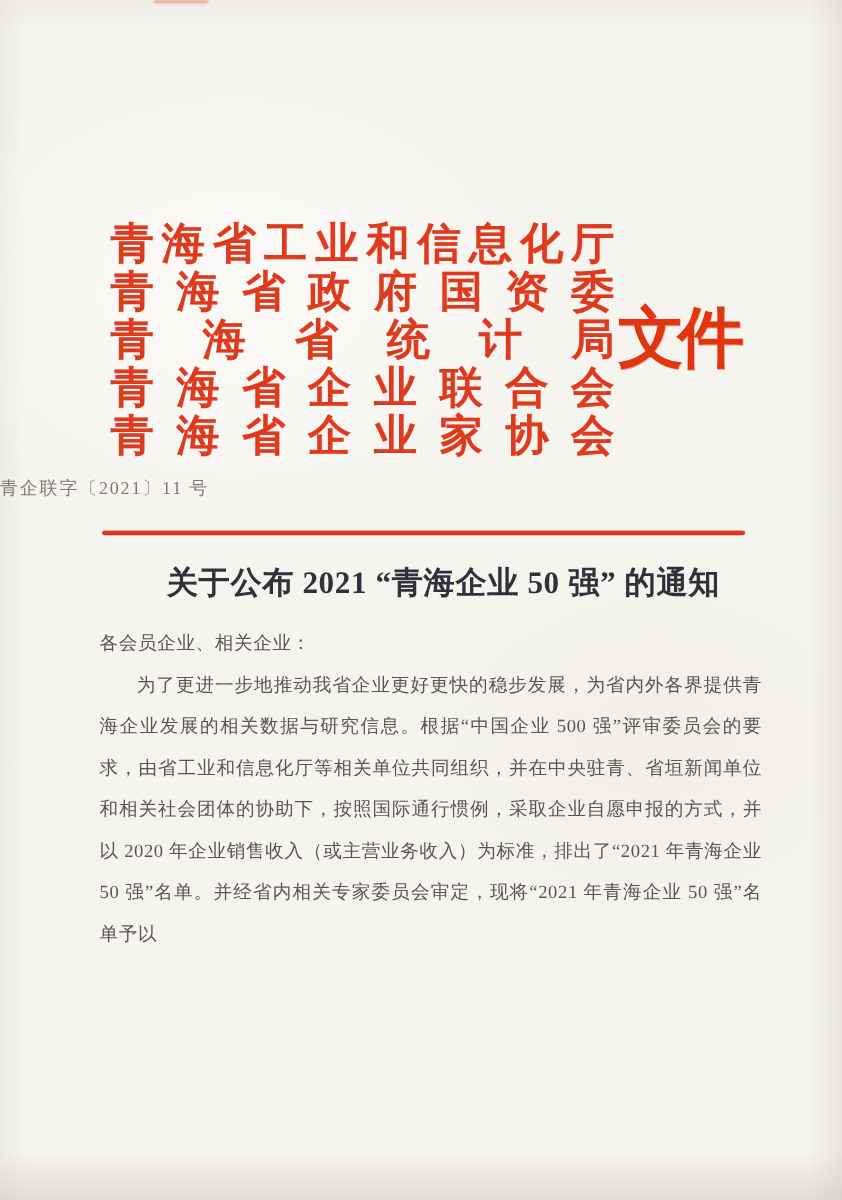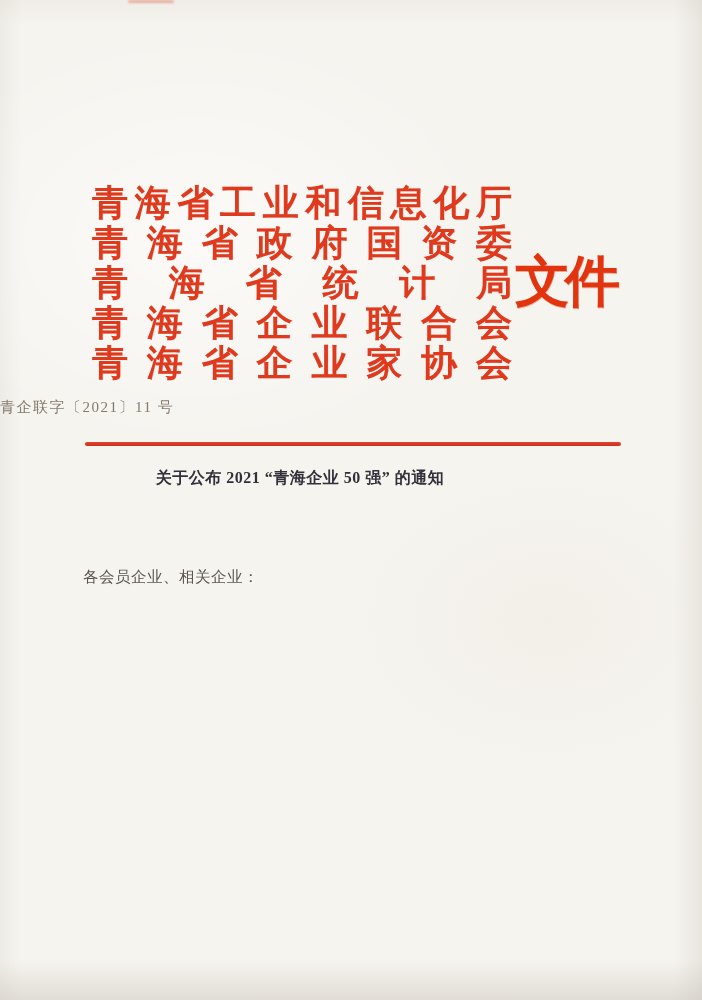--- a/index.html
+++ b/index.html
@@ -70,36 +70,35 @@
     position: absolute;
     left: 85px; top: 442px;
     width: 536px; height: 4px;
     background: linear-gradient(to bottom, #e0452c, #c92f1c);
     border-radius: 2px;
   }
   .doc-title {
     position: absolute;
     left: 0; top: 468px;
     width: 600px;
-    text-align: center;
-    font-size: 16px;
+    text-align: right;
+    font-size: 26px;
     font-weight: 700;
     letter-spacing: 0.5px;
     color: #32313a;
   }
   .body-text {
     position: absolute;
     left: 83px; top: 520px;
     width: 552px;
     font-size: 15.5px;
     line-height: 34.5px;
     color: #5b554e;
     text-align: justify;
     letter-spacing: 0.5px;
-    margin-top: 40px;
   }
   .body-text .para {
     text-indent: 2em;
     margin: 0;
   }
   .body-text .salutation {
     text-indent: 0;
     margin: 0;
   }
 </style>
@@ -166,15 +165,16 @@
   <div class="wenjian">文件</div>
 
   <div class="doc-number">青企联字〔2021〕11 号</div>
 
   <div class="red-rule"></div>
 
   <div class="doc-title">关于公布 2021 “青海企业 50 强” 的通知</div>
 
   <div class="body-text">
     <p class="salutation">各会员企业、相关企业：</p>
+    <p class="para">为了更进一步地推动我省企业更好更快的稳步发展，为省内外各界提供青海企业发展的相关数据与研究信息。根据“中国企业 500 强”评审委员会的要求，由省工业和信息化厅等相关单位共同组织，并在中央驻青、省垣新闻单位和相关社会团体的协助下，按照国际通行惯例，采取企业自愿申报的方式，并以 2020 年企业销售收入（或主营业务收入）为标准，排出了“2021 年青海企业 50 强”名单。并经省内相关专家委员会审定，现将“2021 年青海企业 50 强”名单予以</p>
   </div>
 
 </div>
 
 </body></html>

